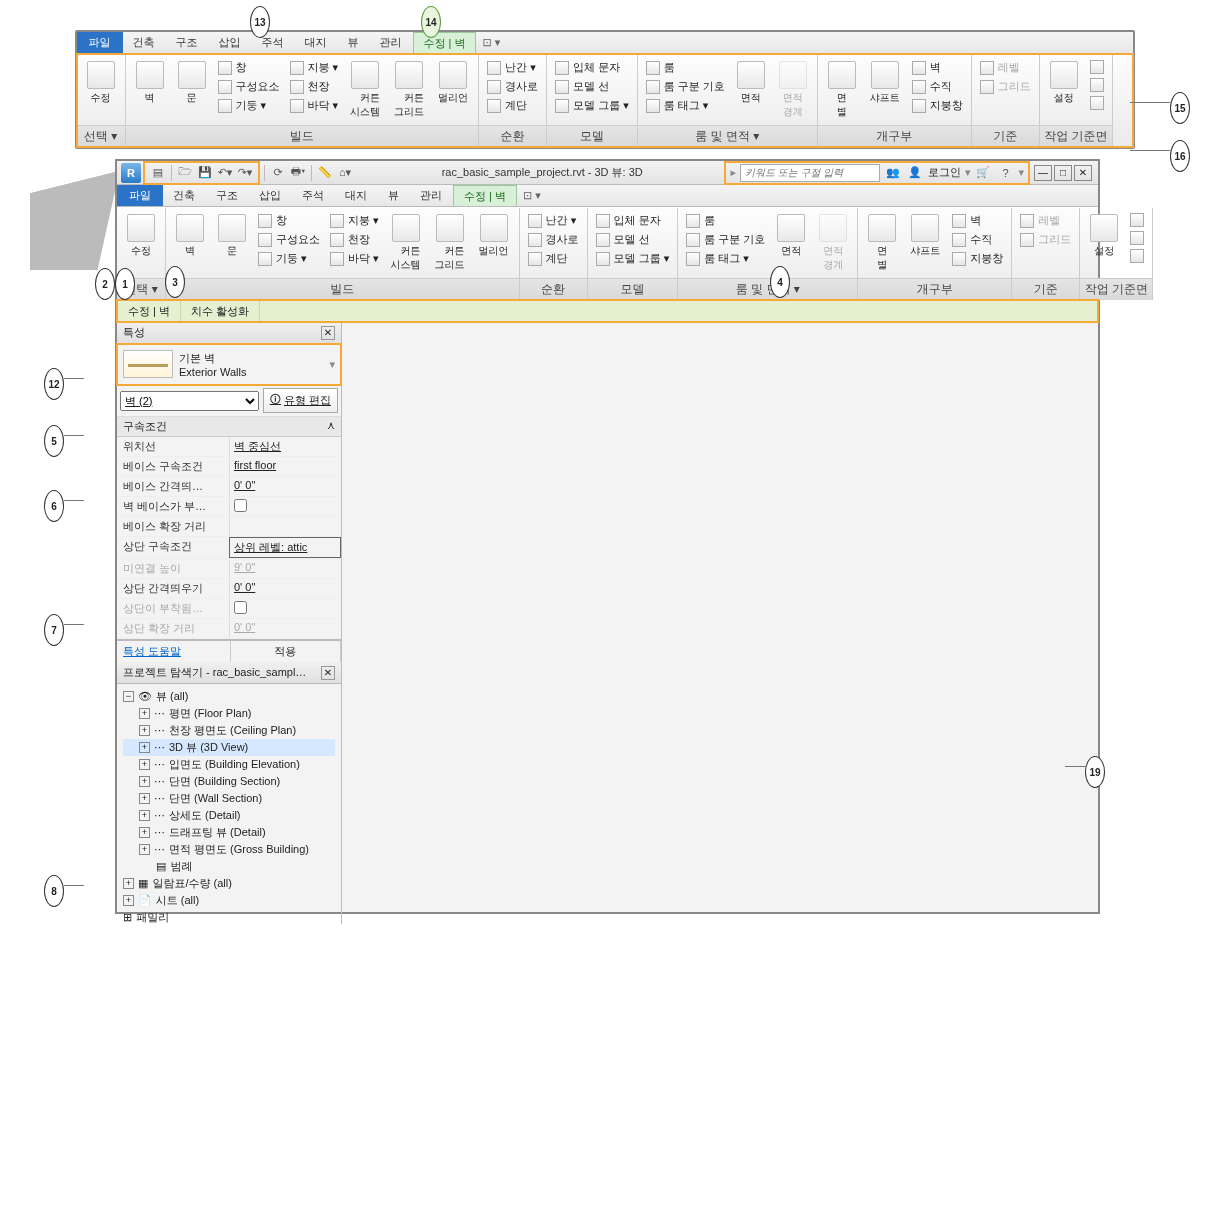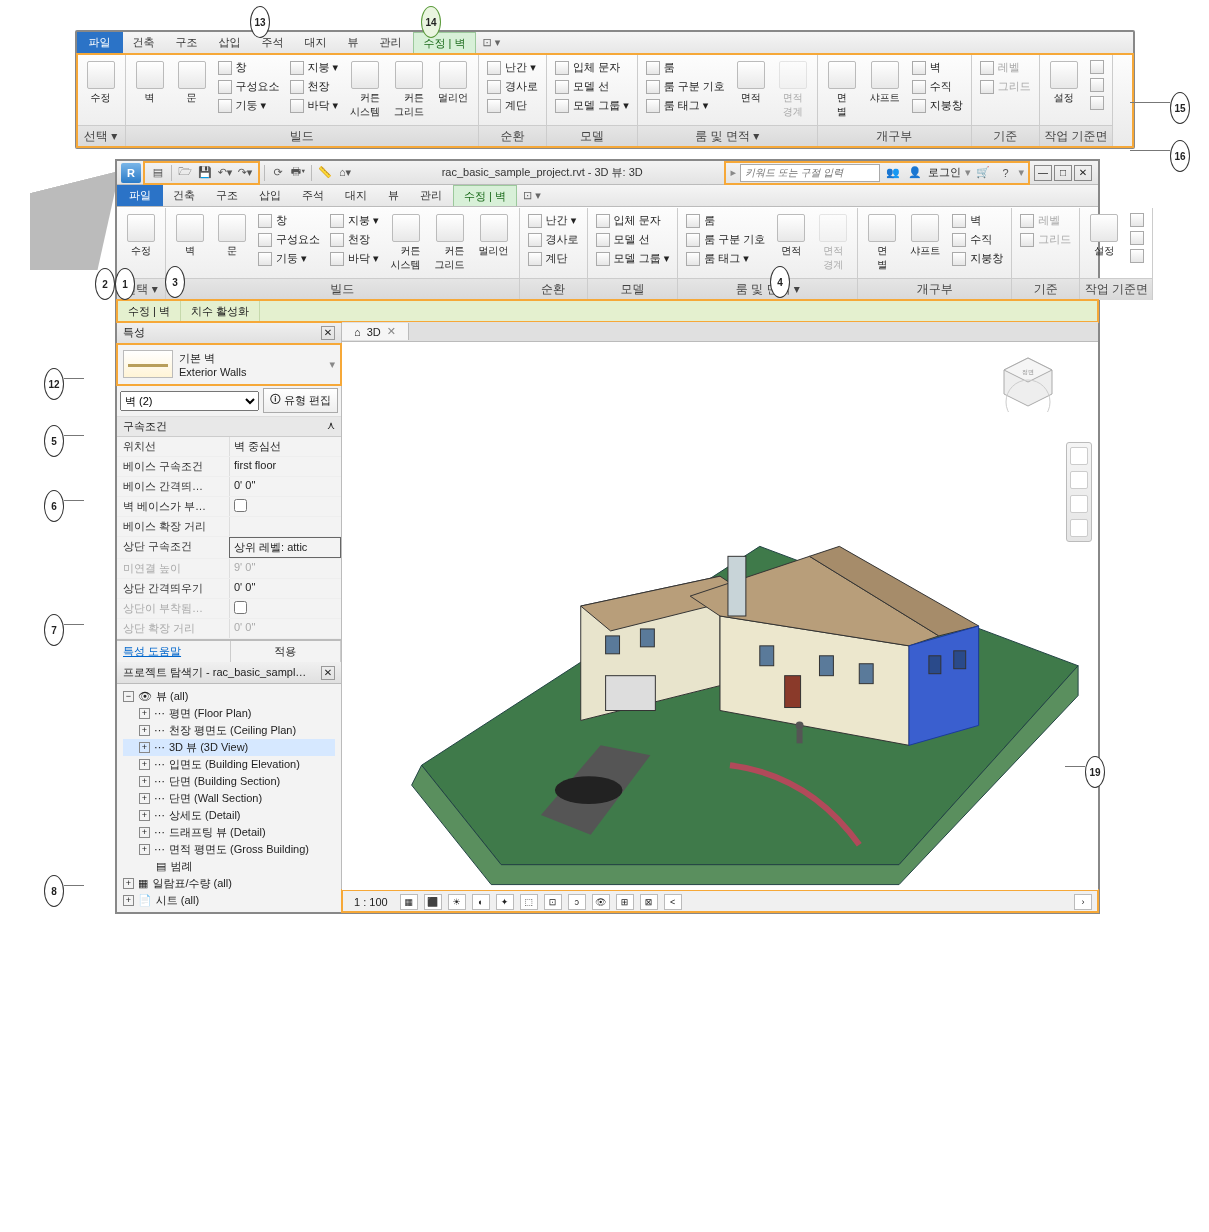--- a/index.html
+++ b/index.html
@@ -50,38 +50,38 @@
 .search-area { display: flex; align-items: center; gap: 4px; }
 .search-area input { width: 140px; height: 18px; font-size: 10px; padding: 0 4px; font-style: italic; color: #888; border: 1px solid #aaa; }
 .search-area .tbtn { width: 18px; height: 18px; display:flex;align-items:center;justify-content:center; color:#555;}
 .win-ctrl { display:flex; gap:2px; padding:0 6px;}
 .win-ctrl div{width:18px;height:16px;border:1px solid #888;display:flex;align-items:center;justify-content:center;font-size:10px;}
 
 .options-bar { display:flex; align-items:center; height:22px; background:#e4f0cf; border:1px solid #c6d9ab; font-size:11px;}
 .options-bar.outlined{outline:2px solid #f6a838; outline-offset:-1px;}
 .options-bar .opt{padding:3px 10px; border-right:1px solid #c6d9ab;}
 
-.client { display:flex; height: 590px; }
+.client { display:flex; height: 590px; flex-direction: column; }
 .left-col { width: 225px; display:flex; flex-direction:column; border-right:1px solid #bbb;}
 .pane-header{background:linear-gradient(#f0f0f0,#e0e0e0); border-bottom:1px solid #bbb; padding:3px 6px; display:flex; justify-content:space-between; align-items:center; font-size:11px;}
 .pane-header .x{width:14px;height:14px;border:1px solid #999;font-size:10px;display:flex;align-items:center;justify-content:center;}
 .type-sel{display:flex;align-items:center;gap:6px;padding:6px;border-bottom:1px solid #ccc;}
 .type-sel .thumb{width:50px;height:28px;background:linear-gradient(#fff,#fff4d6);border:1px solid #bbb;position:relative;}
 .type-sel .thumb::after{content:"";position:absolute;left:4px;right:4px;bottom:10px;height:3px;background:#b89e5a;}
 .type-sel.outlined{outline:2px solid #f6a838; outline-offset:-1px;}
 
-.inst-row{display:flex; align-items:center; padding:3px; gap:4px; border-bottom:1px solid #ddd;}
+.inst-row{display:flex; align-items:center; padding:3px; gap:4px; border-bottom:1px solid #ddd;text-decoration:underline;}
 .inst-row select{flex:1; font-size:11px; height:20px;}
 .inst-row .editbtn{display:flex;align-items:center;gap:3px;border:1px solid #aaa;padding:2px 6px;background:linear-gradient(#fff,#eee);}
 
 .props-body{flex:0 0 auto; overflow:auto; border-bottom:1px solid #bbb;}
 .pgroup{background:#e8e8e8;padding:2px 6px;font-size:11px;border-bottom:1px solid #ccc;display:flex;justify-content:space-between;}
 .prow{display:flex;font-size:11px;border-bottom:1px solid #eee;}
 .prow .k{width:50%;padding:2px 6px;color:#333;}
-.prow .v{width:50%;padding:2px 4px;border-left:1px solid #ddd;}
+.prow .v{width:50%;padding:2px 4px;border-left:1px solid #ddd;text-decoration:underline;}
 .prow.ghost .k,.prow.ghost .v{color:#aaa;}
 .prow .v.boxed{border:1px solid #666;}
 .prop-foot{display:flex;border-top:1px solid #bbb;}
 .prop-foot div{flex:1;text-align:center;padding:3px;border-right:1px solid #ccc;font-size:11px;}
 .prop-foot .help{color:#0066cc;text-decoration:underline;text-align:left;padding-left:6px;}
 
 .browser{flex:1;overflow:auto;font-size:11px;}
 .tree{padding:4px 6px;}
 .tree .node{padding:1px 0;display:flex;align-items:center;gap:4px;}
 .tree .exp{width:11px;height:11px;border:1px solid #888;font-size:9px;display:flex;align-items:center;justify-content:center;line-height:1;}

